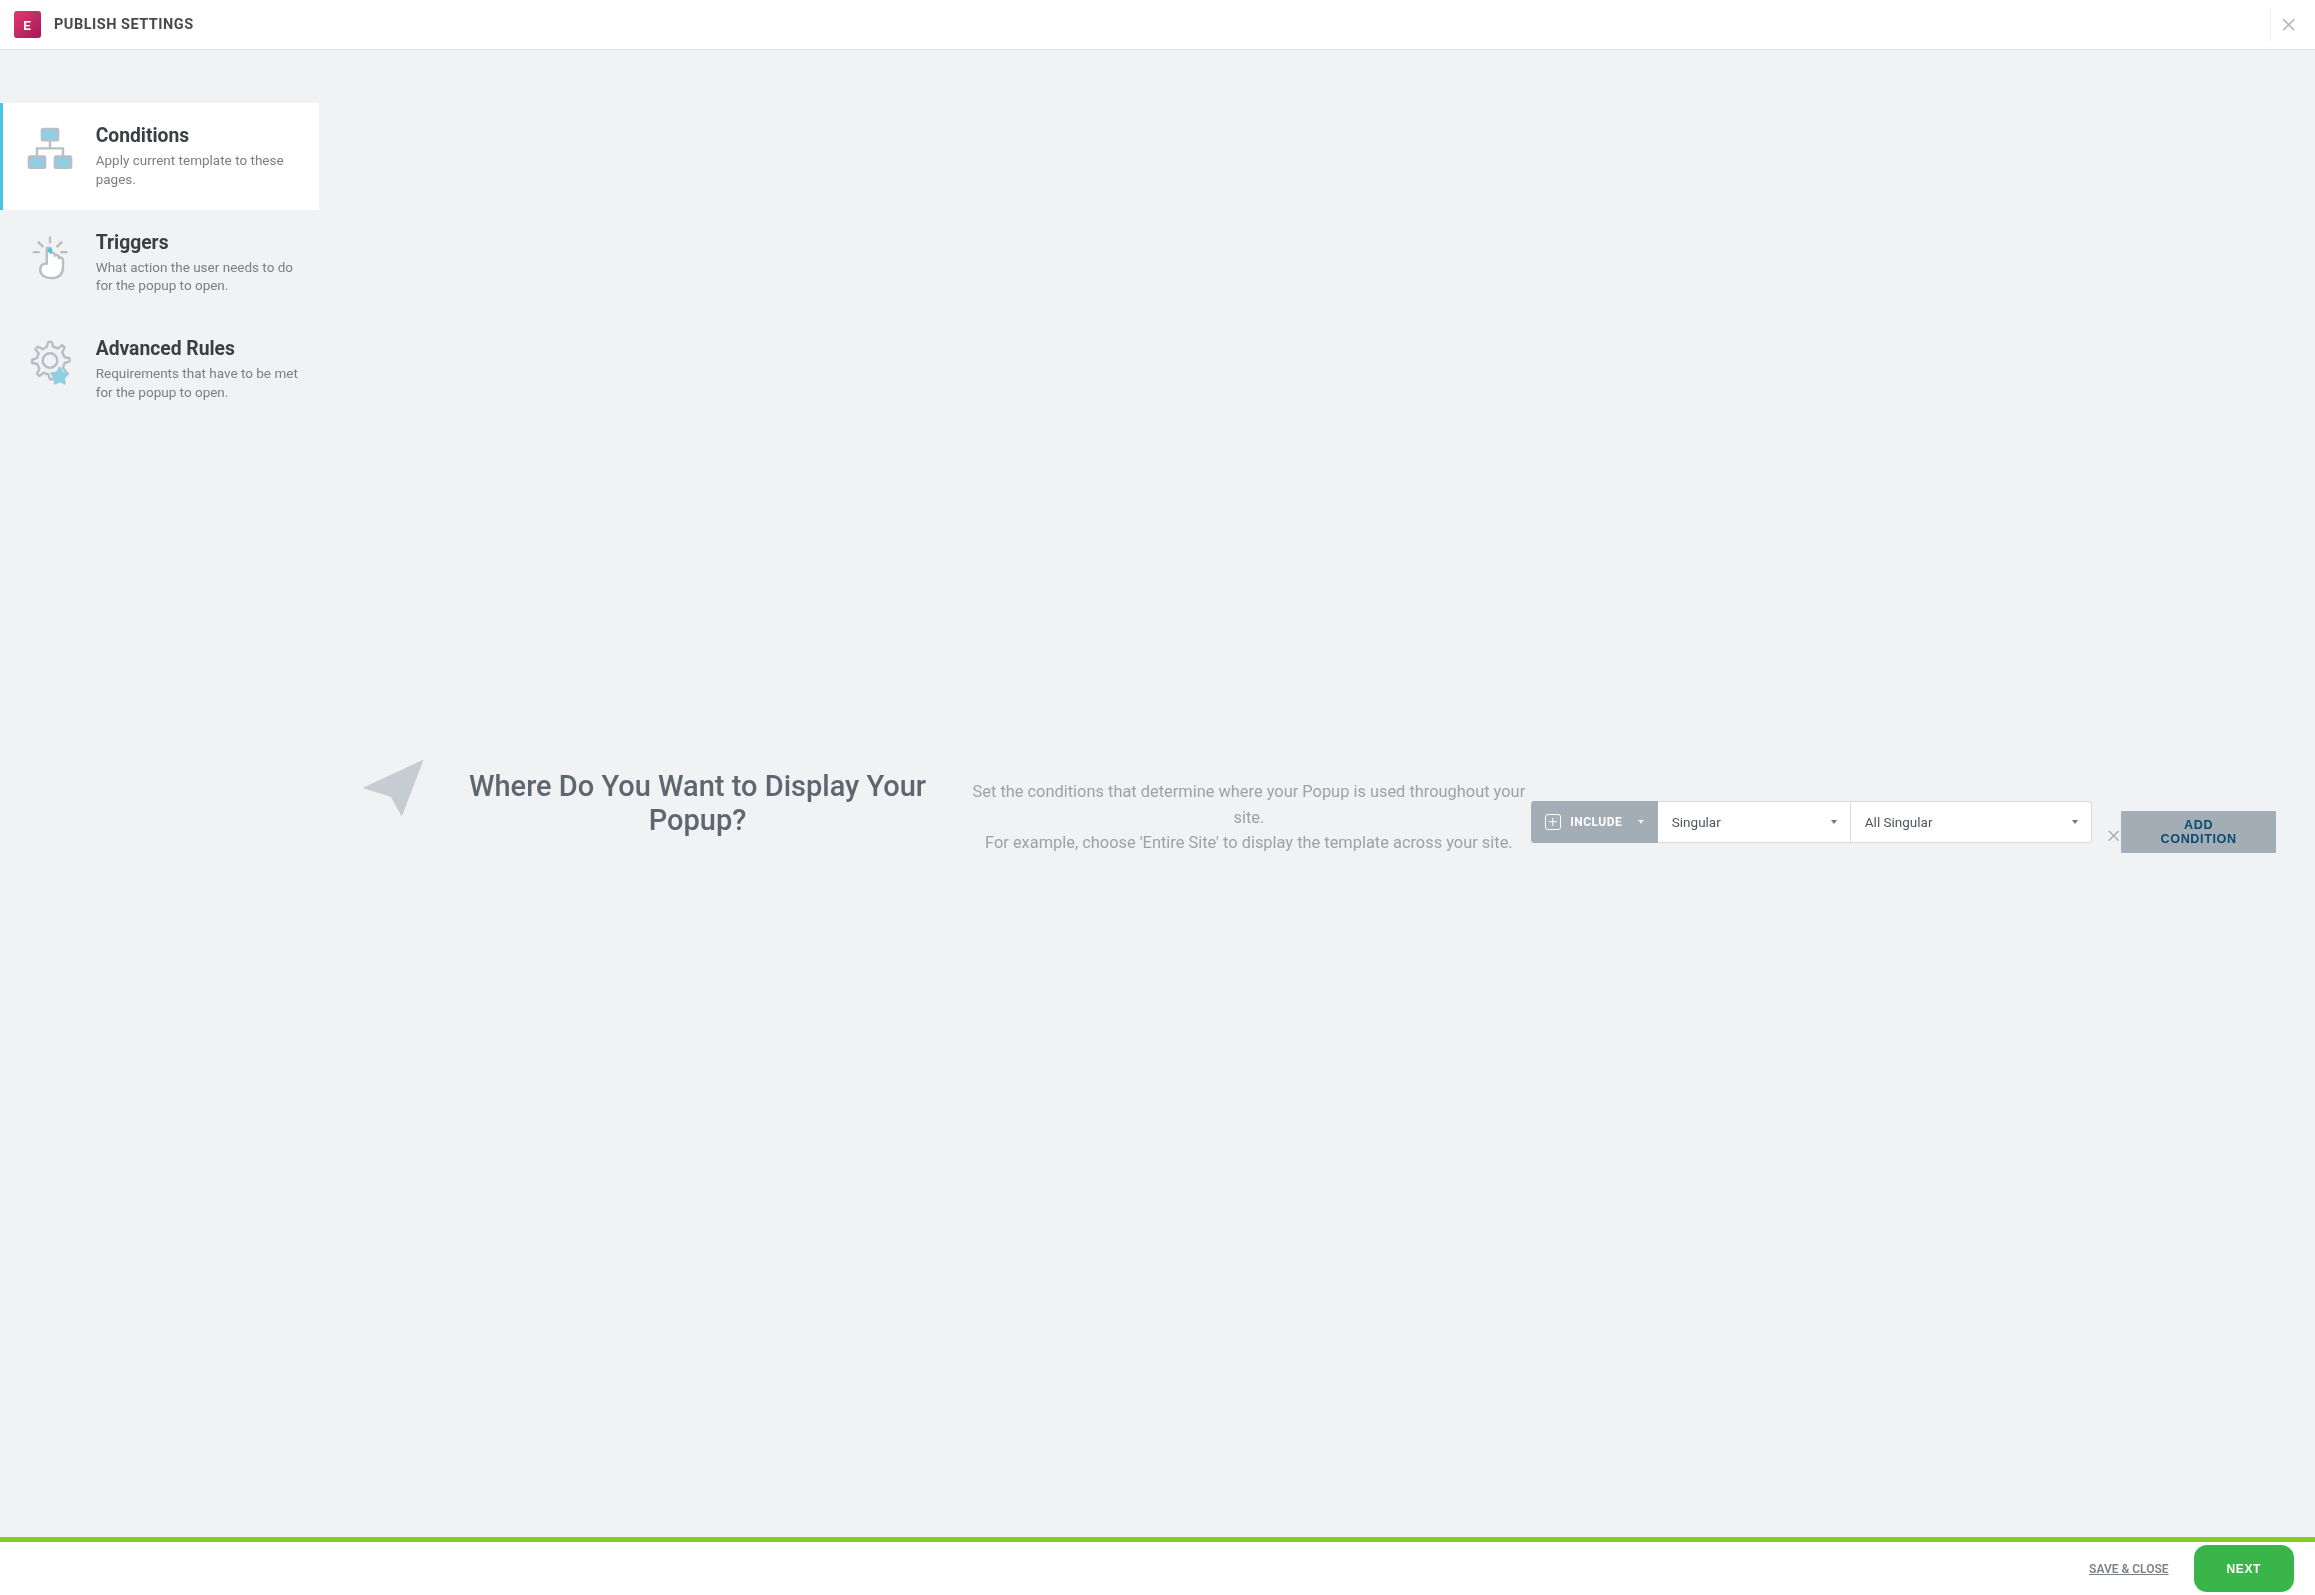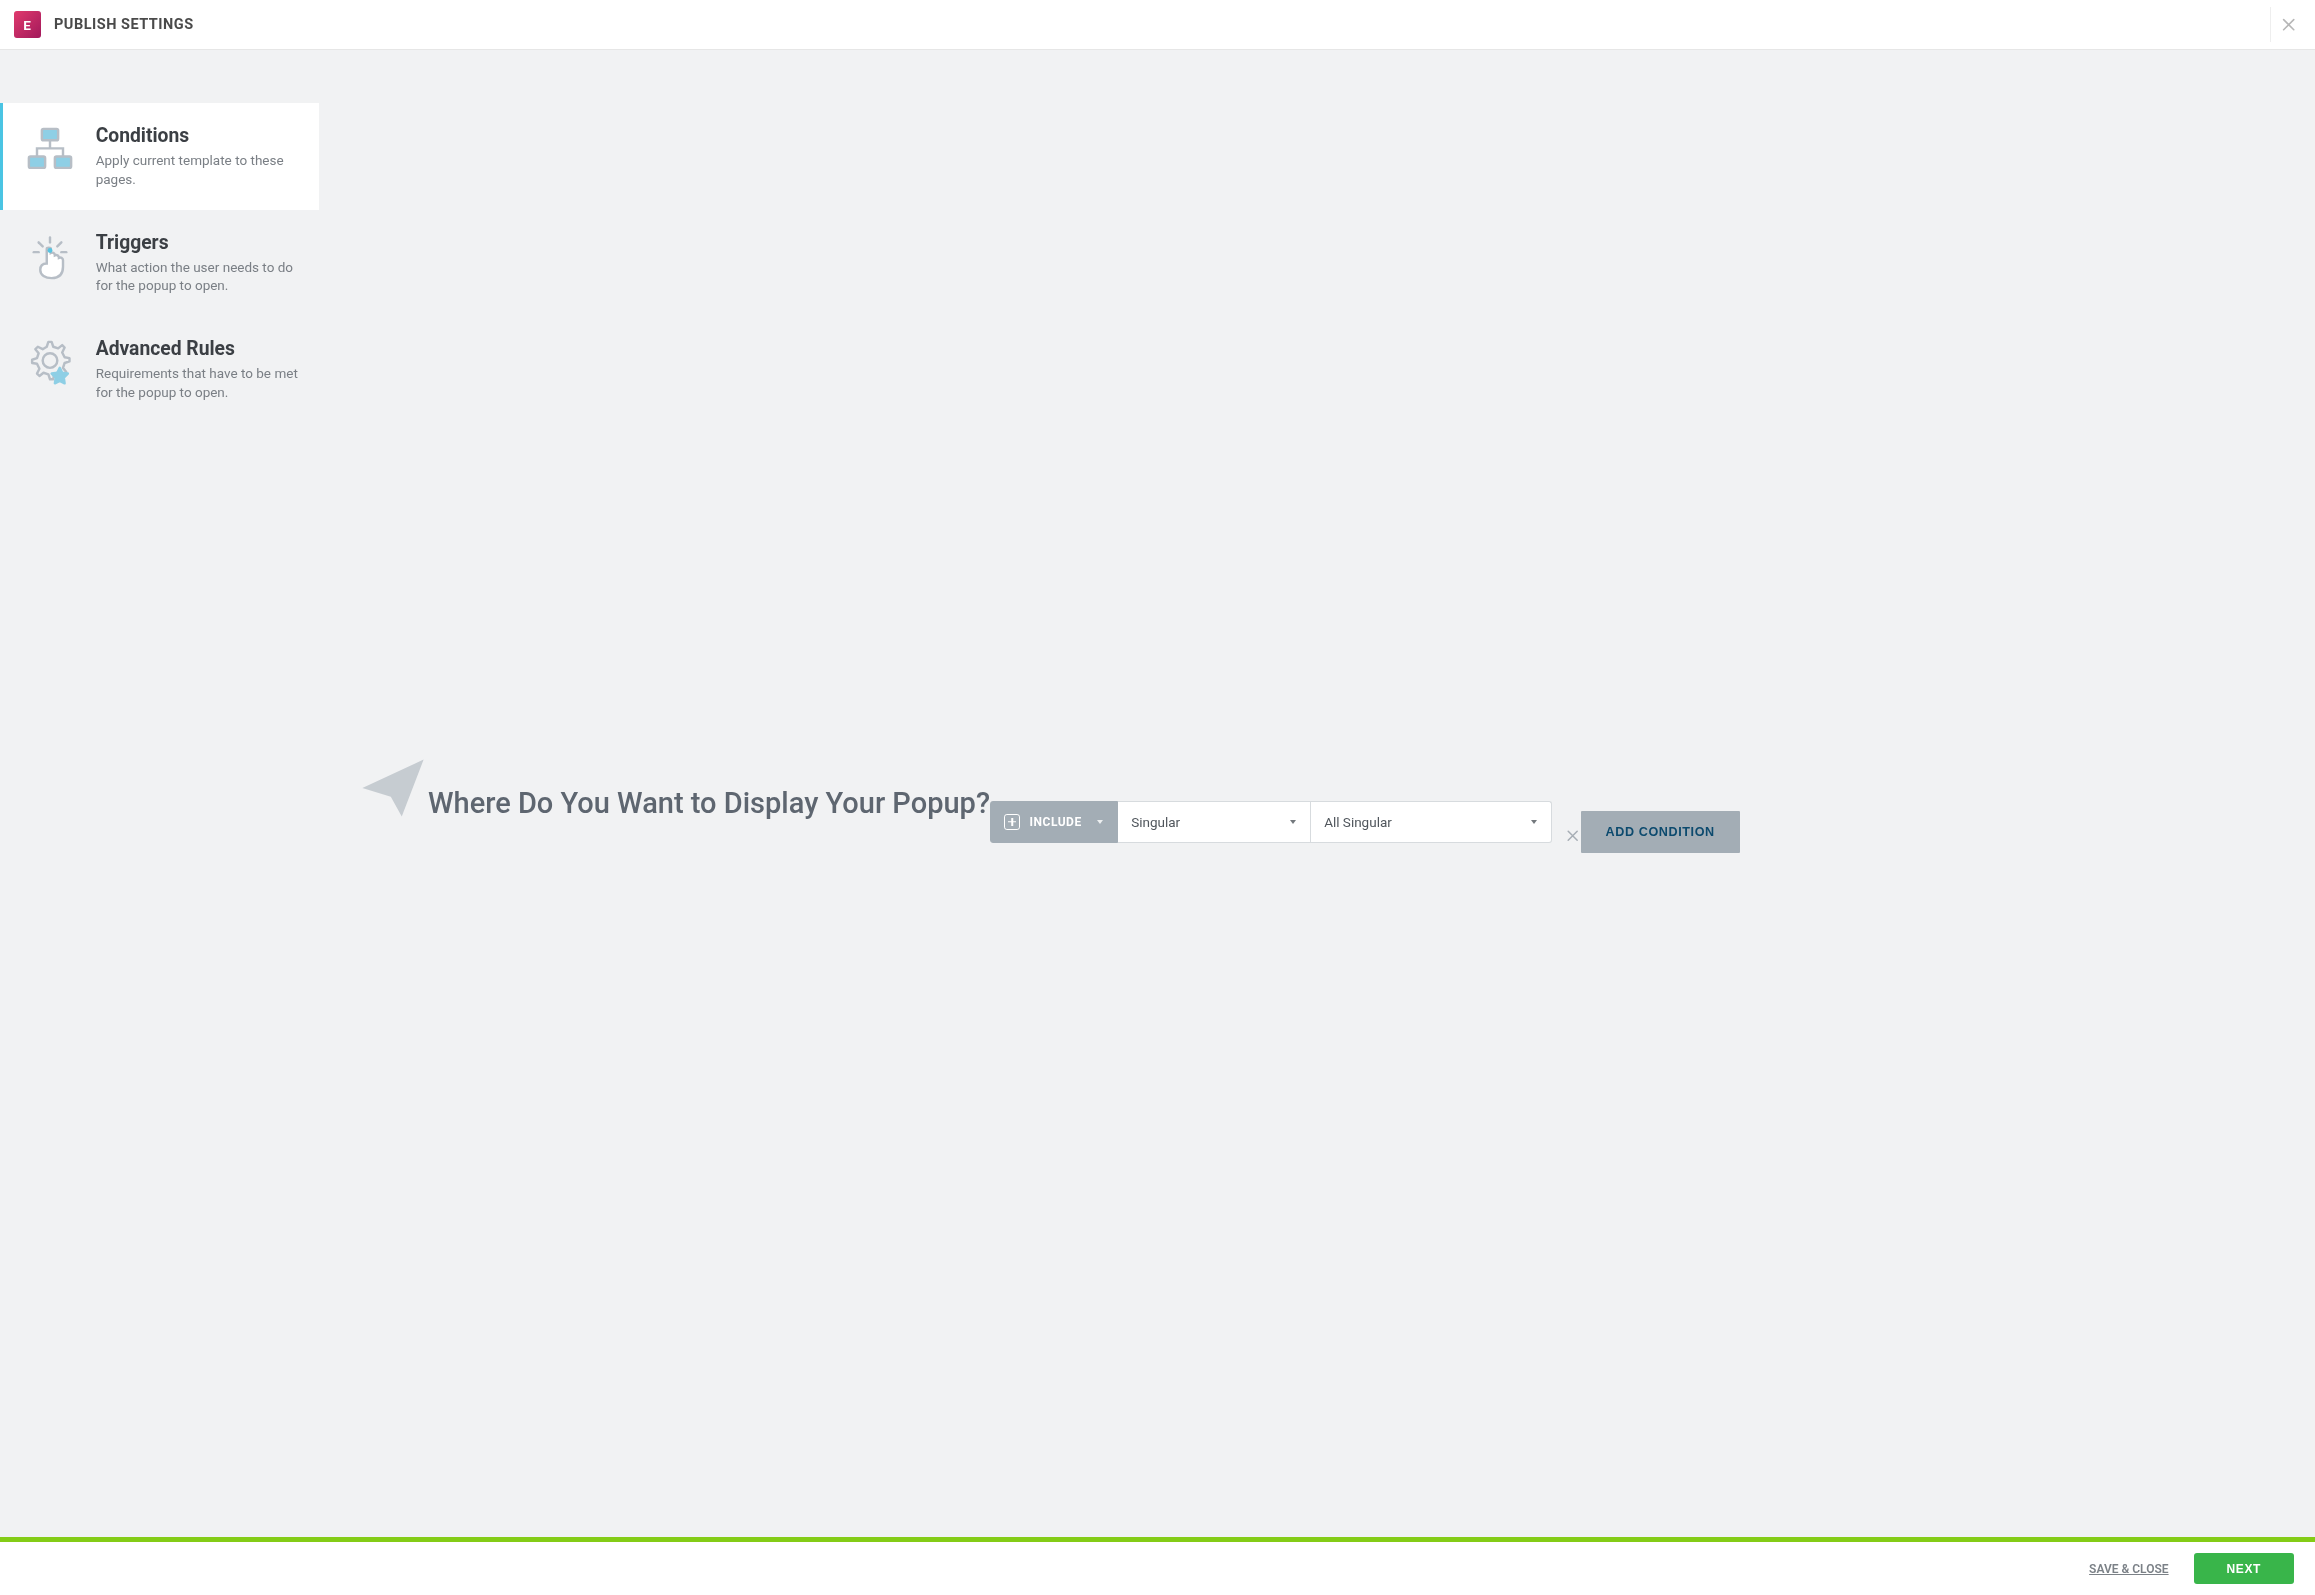--- a/index.html
+++ b/index.html
@@ -105,22 +105,22 @@
   
   .footer {
     height:58px; border-top:5px solid #84cc16; background:#fff;
     display:flex; align-items:center; justify-content:flex-end; gap:25px;
     padding:0 21px;
   }
   .save-close {
     font-size:12px; font-weight:600; color:#7b8187; text-decoration:underline; cursor:pointer;
   }
   .next-btn {
-    background:#39b54a; color:#fff; border:none; height:31px; padding:9px 33px;
-    font-size:12px; font-weight:700; letter-spacing:0.6px; border-radius:3px; cursor:pointer;
+    background:#39b54a; color:#fff; border:none; height:47px; padding:9px 33px;
+    font-size:12px; font-weight:700; letter-spacing:0.6px; border-radius:13px; cursor:pointer;
   }
 </style>
 </head>
 <body>
 
 <div class="header">
   <div class="logo-badge">
     <span>E</span>
   </div>
   <div class="header-title">PUBLISH SETTINGS</div>
@@ -185,20 +185,24 @@
 
   </div>
 
   <div class="content">
     <div class="hero-icon">
       <svg viewBox="0 0 64 64">
           <path d="M4 32 L60 6 L40 58 L30 40 Z M30 40 L60 6" fill="#c6ccd1"></path>
         </svg>
     </div>
     <h1>Where Do You Want to Display Your Popup?</h1>
+    <div class="subtitle">
+      <span>Set the conditions that determine where your Popup is used throughout your site.</span><br>
+      <span>For example, choose 'Entire Site' to display the template across your site.</span>
+    </div>
 
     <div class="condition-row">
       <div class="pill-include">
         <span class="plus-box"></span>
         <span>INCLUDE</span>
         <span class="caret"></span>
       </div>
       <div class="select-box first">
         <span>Singular</span>
         <span class="caret"></span>

